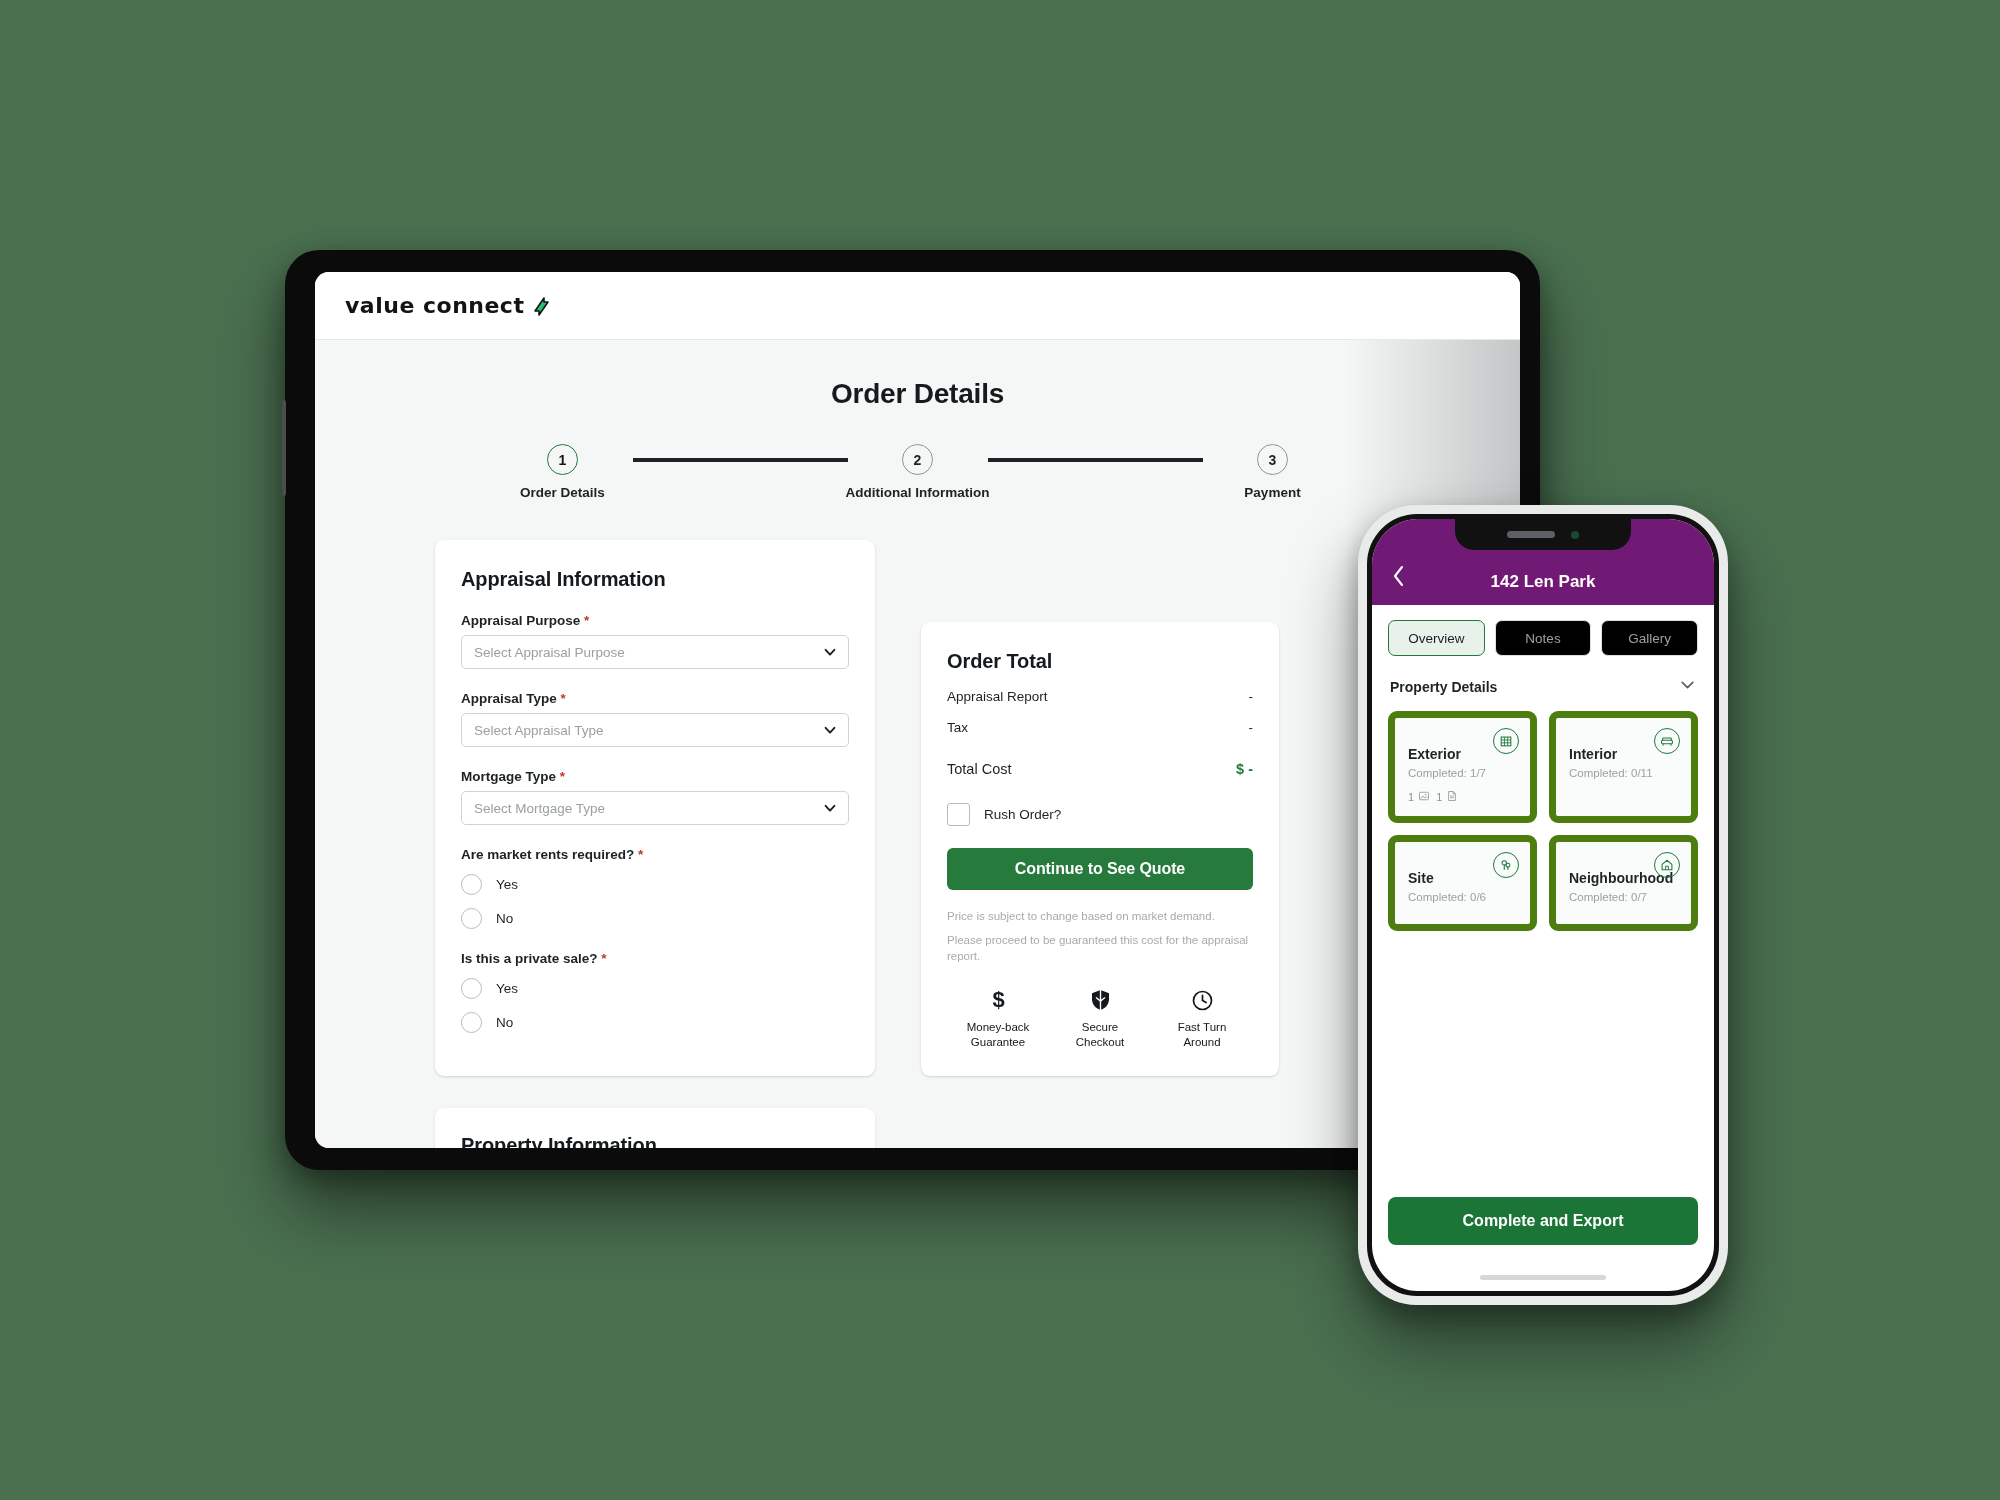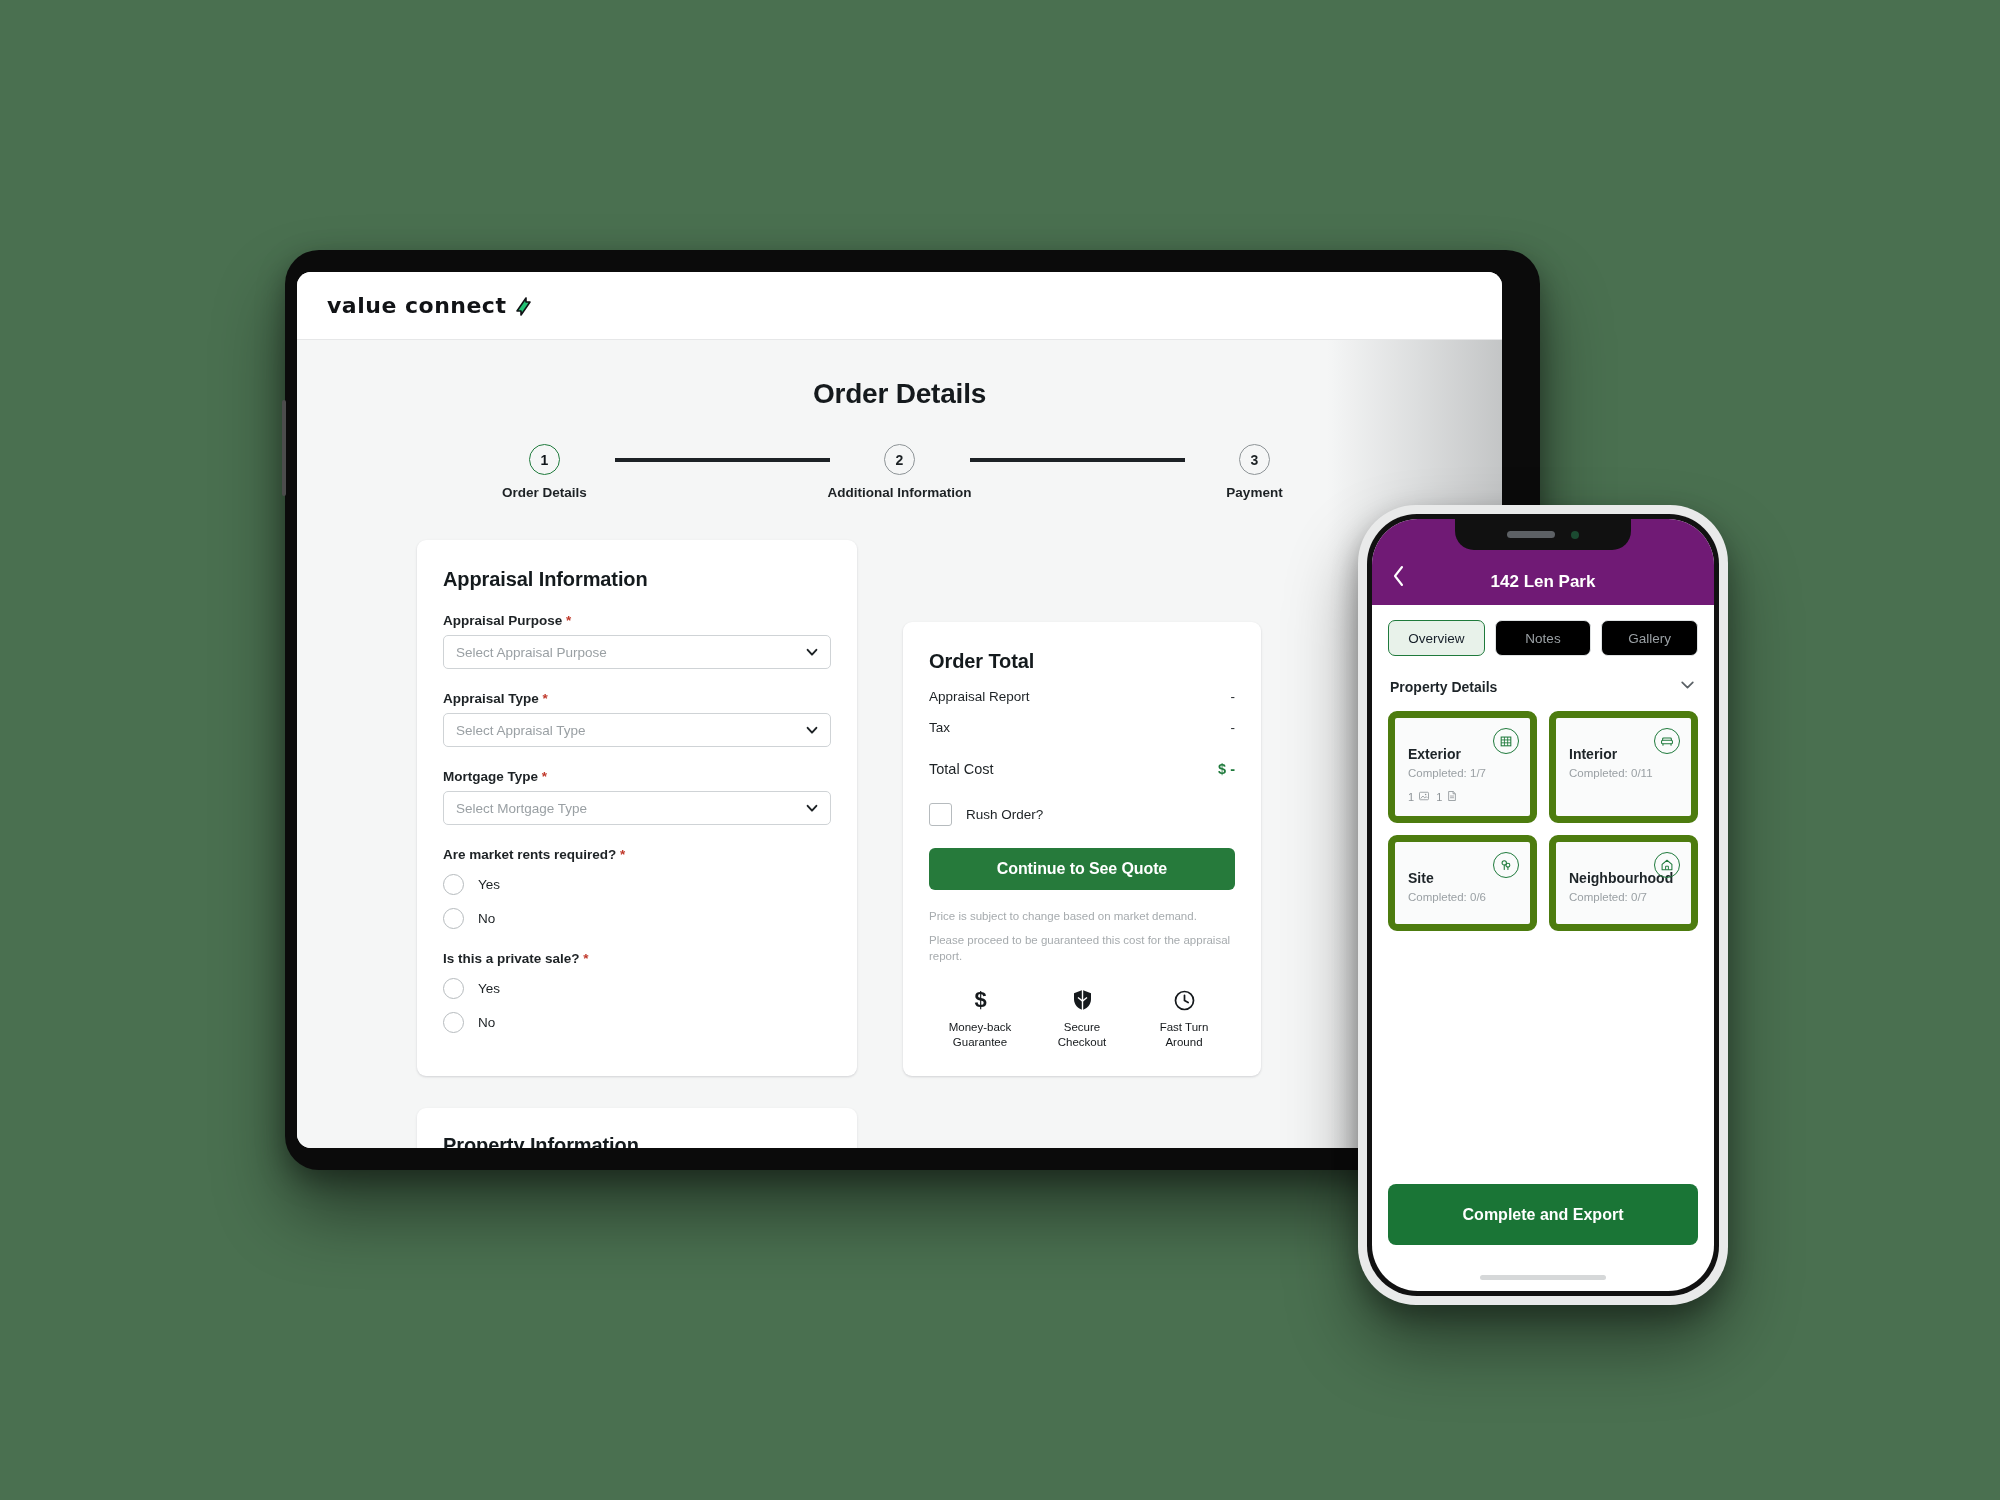--- a/index.html
+++ b/index.html
@@ -35,21 +35,21 @@
     
     content: "";
     position: absolute;
     left: -3px; top: 150px;
     width: 4px; height: 96px;
     background: #4c4c4c;
     border-radius: 3px;
   }
   #tablet-screen {
     position: absolute;
-    left: 12px; top: 22px;
+    left: 30px; top: 22px;
     width: 1205px; height: 876px;
     background: #f5f6f6;
     border-radius: 14px;
     overflow: hidden;
   }
 
   
   #tablet-topbar {
     height: 68px;
     background: #ffffff;
@@ -353,21 +353,21 @@
     color: #1f7a3c;
   }
   .tile-title { font-size: 14px; font-weight: 600; color: #1d2428; margin-top: 14px; }
   .tile-sub { font-size: 11.5px; color: #9aa0a4; margin-top: 5px; }
   .tile-meta { display: flex; align-items: center; gap: 6px; margin-top: 11px; }
   .tile-meta-item { display: flex; align-items: center; gap: 4px; font-size: 11px; color: #8d9397; }
 
   #complete-btn {
     position: absolute;
     left: 16px; right: 16px; bottom: 46px;
-    height: 61px;
+    height: 48px;
     background: #1a7536;
     border: none;
     border-radius: 8px;
     color: #fff;
     font-size: 16px; font-weight: 700;
     font-family: "Liberation Sans", sans-serif;
     cursor: pointer;
   }
   #home-bar {
     position: absolute;

